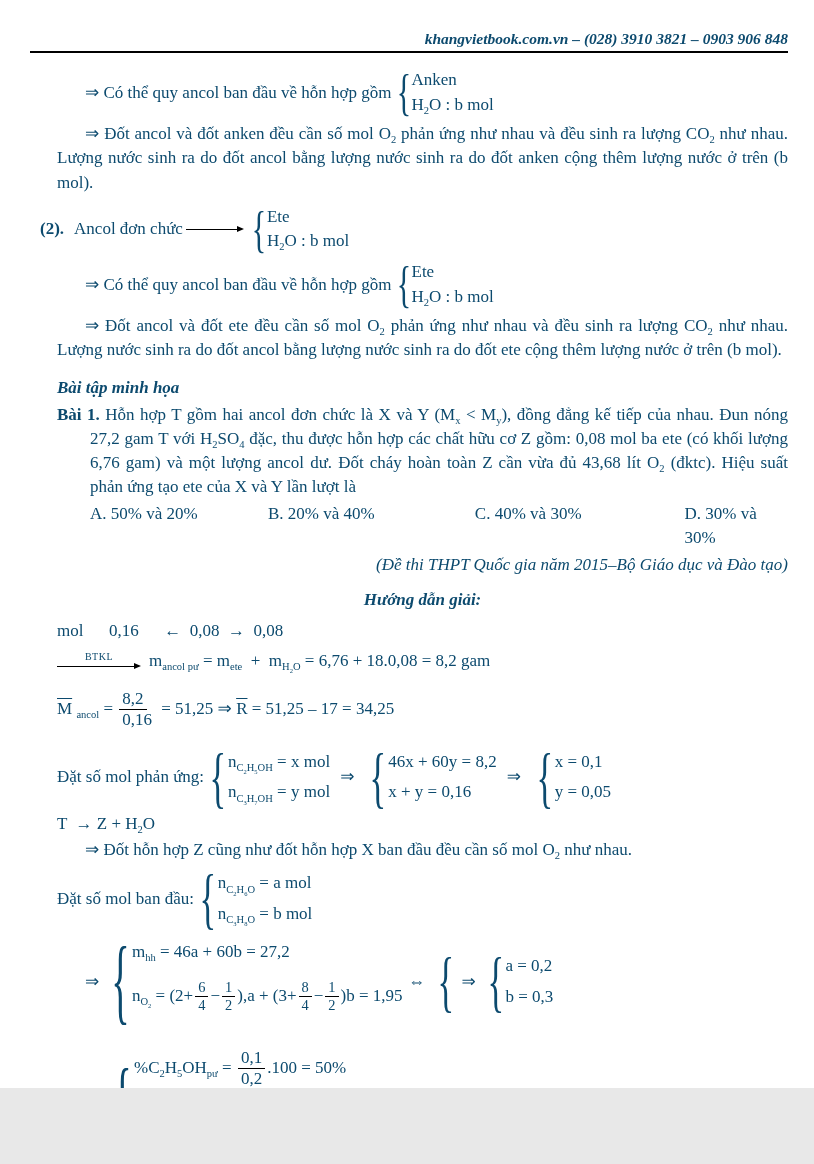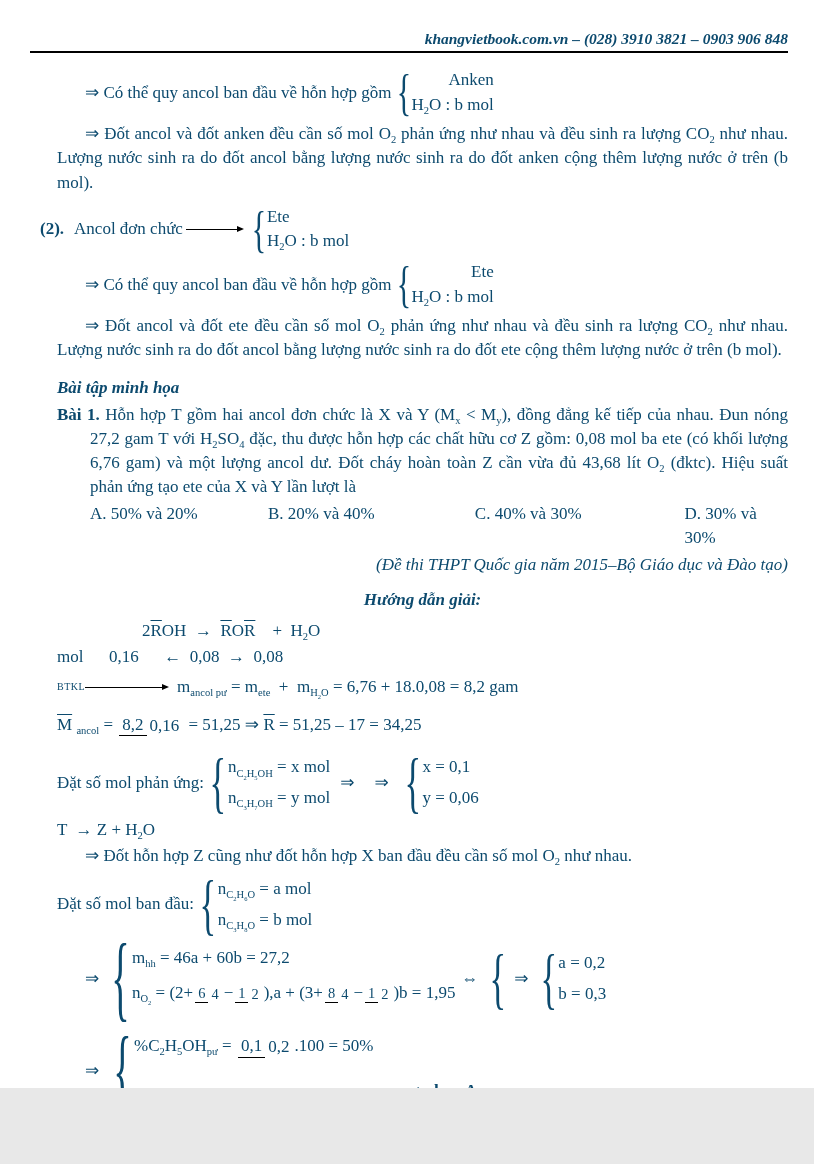--- a/index.html
+++ b/index.html
@@ -34,36 +34,36 @@
   .brc-4 { font-size:64px; transform:scale(0.6,1.5); margin-right:-4px; }
   .col { display:inline-flex; flex-direction:column; justify-content:center; }
   .col > span { line-height:1.45; }
   .col.gap > span { margin:3px 0; }
 
   sub { font-size:62%; line-height:0; }
   .ovl { text-decoration:overline; }
   b, .bold { font-weight:700; }
 
   
-  .frac { display:inline-flex; flex-direction:row; align-items:flex-end; vertical-align:middle; margin:8px 2px; }
+  .frac { display:inline-flex; flex-direction:column; align-items:flex-start; vertical-align:middle; margin:8px 2px; }
   .frac .fn { display:block; border-bottom:1px solid #000; padding:0 3px; line-height:1.2; }
   .frac .fd { display:block; padding:0 3px; line-height:1.2; }
   .fsm { font-size:85%; }
 
   
-  .btkl { display:inline-flex; align-items:center; margin-right:8px; }
+  .btkl { display:inline-flex; flex-direction:column; align-items:center; margin-right:8px; }
   .btkl-label { font-size:10px; line-height:1.1; letter-spacing:0.5px; }
   .arrowline { position:relative; width:84px; height:9px; display:inline-block; }
   .arrowline::before { content:""; position:absolute; left:0; right:4px; top:50%; border-top:1.3px solid #000; }
   .arrowline::after { content:""; position:absolute; right:0; top:50%; transform:translateY(-50%);
     border-left:7px solid #000; border-top:3.5px solid transparent; border-bottom:3.5px solid transparent; }
   .harrow { width:58px; margin:0 3px; }
 
   
-  .lead-row { margin:2px 0 4px 28px;text-align:right; }
+  .lead-row { margin:2px 0 4px 28px; }
   .item2-row { margin:10px 0 6px -17px; }
   .sec-head { font-weight:700; font-style:italic; margin:14px 0 2px 0; }
   .prob { padding-left:33px; text-indent:-33px; text-align:justify; margin:2px 0; }
   .opts { display:flex; margin:3px 0 3px 33px;gap:32px; }
   .opts span:nth-child(1){ width:152px; }
   .opts span:nth-child(2){ width:182px; }
   .opts span:nth-child(3){ width:185px; }
   .source { text-align:right; font-style:italic; margin:3px 0; }
   .sol-head { text-align:center; font-weight:700; font-style:italic; margin:11px 0 6px; }
 
@@ -140,21 +140,20 @@
       <span>A. 50% và 20%</span>
       <span>B. 20% và 40%</span>
       <span>C. 40% và 30%</span>
       <span>D. 30% và 30%</span>
     </div>
 
     <div class="source">(Đề thi THPT Quốc gia năm 2015–Bộ Giáo dục và Đào tạo)</div>
 
     <div class="sol-head">Hướng dẫn giải:</div>
 
-    <div class="eq-reaction">2<span class="ovl">R</span>OH&nbsp;&nbsp;→&nbsp;&nbsp;<span class="ovl">R</span>O<span class="ovl">R</span>&nbsp;&nbsp;&nbsp;&nbsp;+&nbsp;&nbsp;H<sub>2</sub>O</div>
     <div class="eq-mol">mol&nbsp;&nbsp;&nbsp;&nbsp;&nbsp;&nbsp;0,16&nbsp;&nbsp;&nbsp;&nbsp;&nbsp;&nbsp;←&nbsp;&nbsp;0,08&nbsp;&nbsp;→&nbsp;&nbsp;0,08</div>
 
     <div class="flexrow eq-btkl">
       <span class="btkl">
         <span class="btkl-label">BTKL</span>
         <span class="arrowline"></span>
       </span>
       <span>m<sub>ancol pư</sub> = m<sub>ete</sub> &nbsp;+&nbsp; m<sub>H<sub>2</sub>O</sub> = 6,76 + 18.0,08 = 8,2 gam</span>
     </div>
 
@@ -167,26 +166,33 @@
     <div class="flexrow set-row">
       <span>Đặt số mol phản ứng:</span>
       <span class="sys">
         <span class="brc brc-3"></span>
         <span class="col gap">
           <span>n<sub>C<sub>2</sub>H<sub>5</sub>OH</sub> = x mol</span>
           <span>n<sub>C<sub>3</sub>H<sub>7</sub>OH</sub> = y mol</span>
         </span>
       </span>
       <span class="mid">⇒</span>
+      <span class="sys">
+        <span class="brc brc-3"></span>
+        <span class="col gap">
+          <span>46x + 60y = 8,2</span>
+          <span>x + y = 0,16</span>
+        </span>
+      </span>
       <span class="mid">⇒</span>
       <span class="sys">
         <span class="brc brc-3"></span>
         <span class="col gap">
           <span>x = 0,1</span>
-          <span>y = 0,06</span>
+          <span>y = 0,05</span>
         </span>
       </span>
     </div>
 
     <div class="eq-mol">T &nbsp;→&nbsp;Z&nbsp;+&nbsp;H<sub>2</sub>O</div>
     <div class="eq-ind" style="margin-top:2px">⇒ Đốt hỗn hợp Z cũng như đốt hỗn hợp X ban đầu đều cần số mol O<sub>2</sub> như nhau.</div>
 
     <div class="flexrow set-row">
       <span>Đặt số mol ban đầu:</span>
       <span class="sys">

